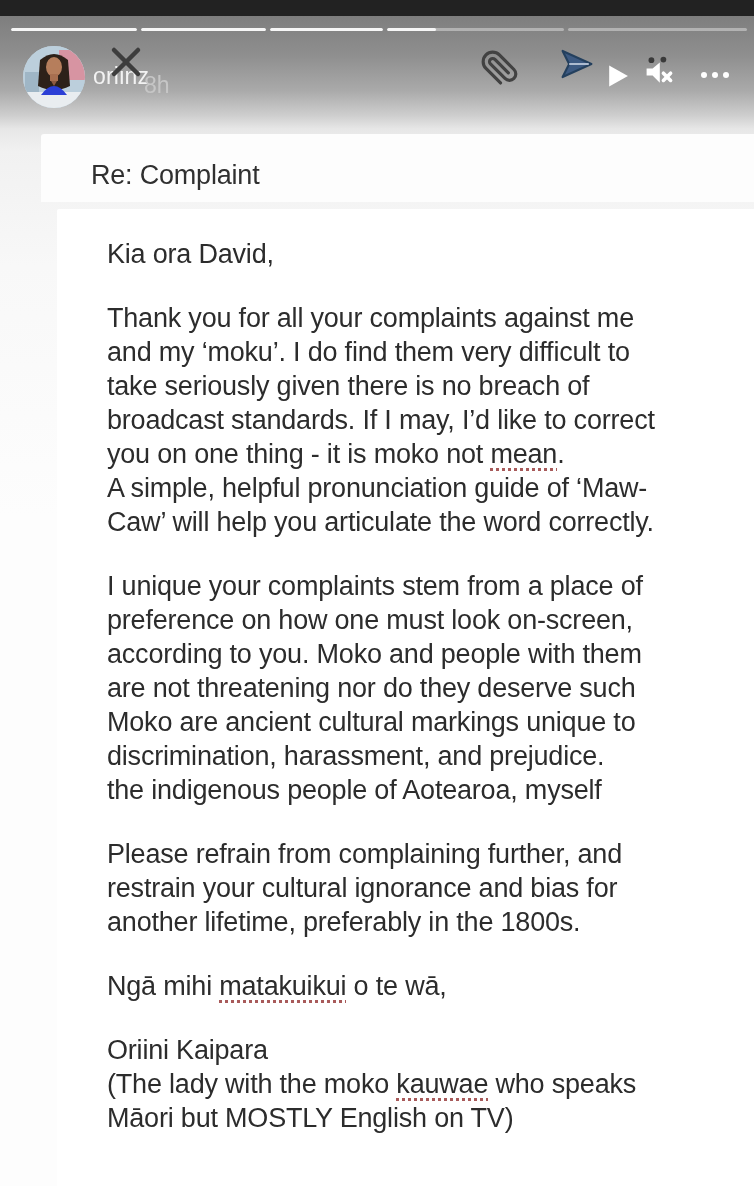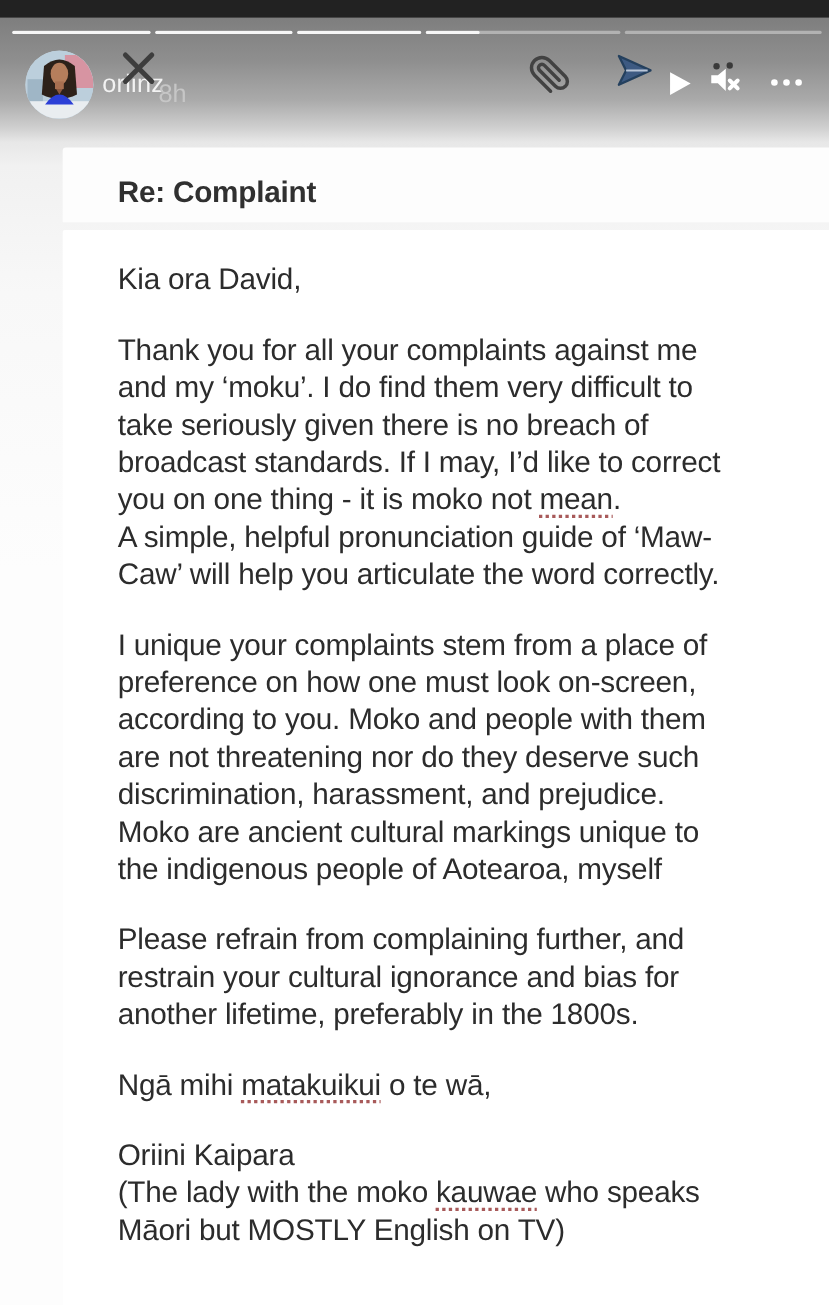--- a/index.html
+++ b/index.html
@@ -27,22 +27,22 @@
   .timestamp { position:absolute; left:144px; top:56px; font-size:23px; color:#c6c6c6; }
   .xmark { position:absolute; left:109px; top:29px; width:34px; height:34px; z-index:3; }
   .ic { position:absolute; }
   .ic-clip { left:480px; top:33px; width:38px; height:38px; }
   .ic-send { left:560px; top:31px; width:34px; height:34px; }
   .ic-play { left:605px; top:47px; width:25px; height:26px; }
   .ic-mute { left:643px; top:40px; width:36px; height:32px; }
   .ic-more { left:699px; top:53px; width:32px; height:12px; }
 
   
-  .re-card { position:absolute; left:57px; top:118px; right:0; height:68px;
-    background:#fdfdfd; border-radius:3px 0 0 0;font-weight:bold; }
+  .re-card { position:absolute; left:41px; top:118px; right:0; height:68px;
+    background:#fdfdfd; border-radius:3px 0 0 0; }
   .re-card .subject { padding:26px 0 0 50px; font-size:27px; color:#303030; letter-spacing:-0.2px; }
   .main-card { position:absolute; left:57px; top:193px; right:0; bottom:0;
     background:#ffffff; border-radius:2px 0 0 0; }
   .letter-body { padding:28px 20px 0 50px; }
   .para { margin:0 0 30px 0; }
   .line { font-size:27px; line-height:34px; color:#2c2c2c; letter-spacing:-0.2px; white-space:nowrap; }
   .spellcheck {
     text-decoration-line:underline; text-decoration-style:dotted;
     text-decoration-thickness:3px; text-underline-offset:5px;
   }
@@ -137,22 +137,22 @@
           <div class="line"><span>broadcast standards. If I may, I’d like to correct</span></div>
           <div class="line"><span>you on one thing - it is moko not </span><span class="spellcheck" style="text-decoration-color: rgb(168, 90, 90);">mean</span><span>.</span></div>
           <div class="line"><span>A simple, helpful pronunciation guide of ‘Maw-</span></div>
           <div class="line"><span>Caw’ will help you articulate the word correctly.</span></div>
         </div>
         <div class="para">
           <div class="line"><span>I unique your complaints stem from a place of</span></div>
           <div class="line"><span>preference on how one must look on-screen,</span></div>
           <div class="line"><span>according to you. Moko and people with them</span></div>
           <div class="line"><span>are not threatening nor do they deserve such</span></div>
+          <div class="line"><span>Moko are ancient cultural markings unique to</span></div>
           <div class="line"><span>discrimination, harassment, and prejudice.</span></div>
-          <div class="line"><span>Moko are ancient cultural markings unique to</span></div>
           <div class="line"><span>the indigenous people of Aotearoa, myself</span></div>
         </div>
         <div class="para">
           <div class="line"><span>Please refrain from complaining further, and</span></div>
           <div class="line"><span>restrain your cultural ignorance and bias for</span></div>
           <div class="line"><span>another lifetime, preferably in the 1800s.</span></div>
         </div>
         <div class="para">
           <div class="line"><span>Ngā mihi </span><span class="spellcheck" style="text-decoration-color: rgb(168, 90, 90);">matakuikui</span><span> o te wā,</span></div>
         </div>

